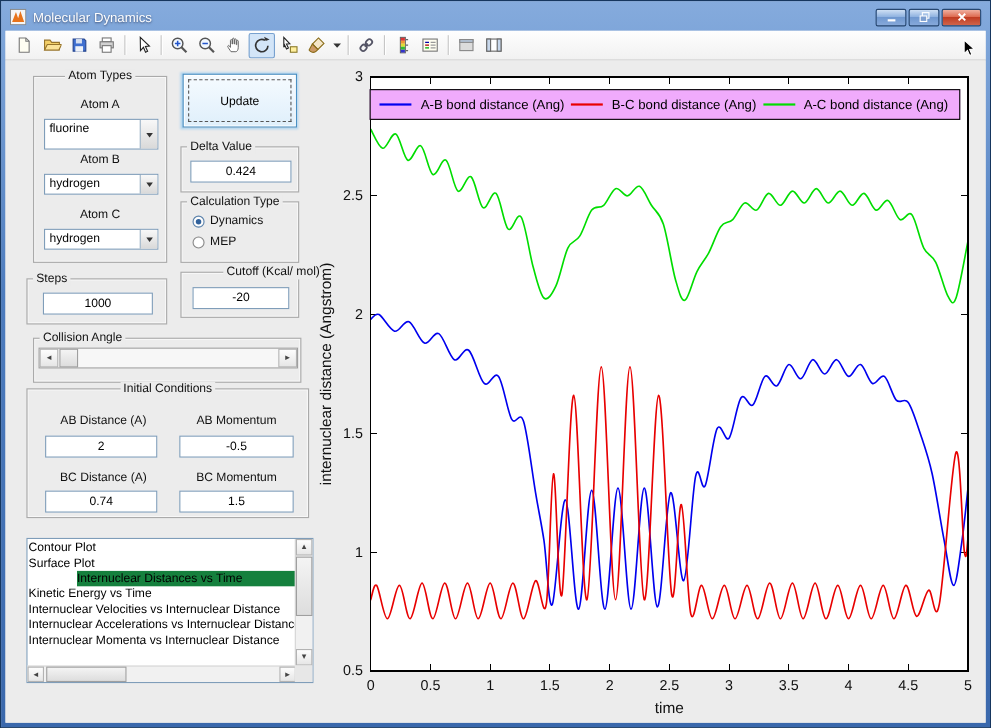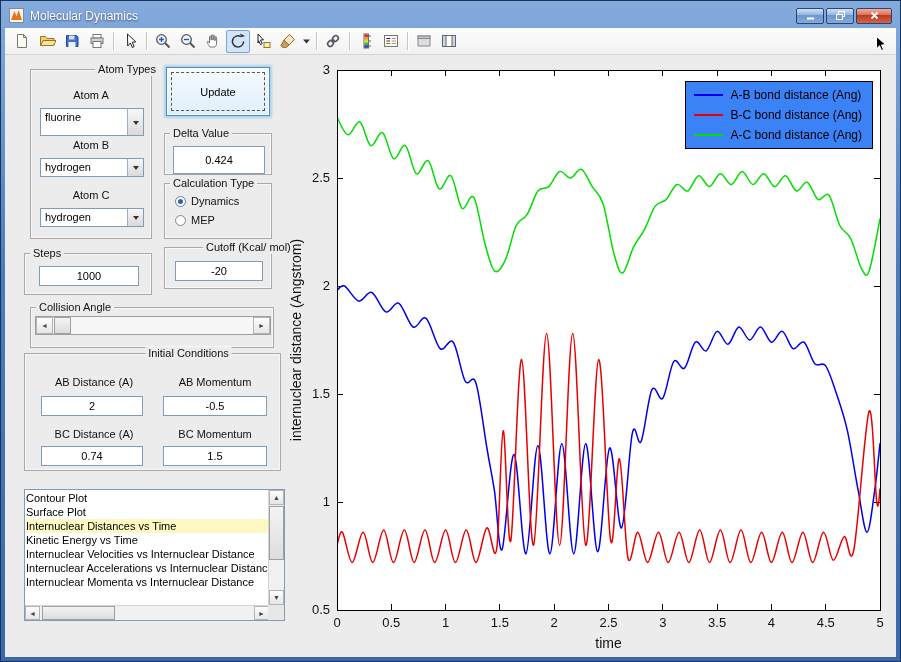--- a/index.html
+++ b/index.html
@@ -23,21 +23,21 @@
   .tbtn svg{display:block;}
   .tbtn.active{background:#d3e5f8;border-color:#78a1cf;}
   .tbtn.narrow{width:11px;}
   .tsep{width:1px;height:18px;background:#c6c6c6;margin:0 3px;box-shadow:1px 0 0 #ffffff;}
 
   .fig{position:absolute;top:27px;left:0;right:0;bottom:0;background:#ececec;}
 
   
   .panel{position:absolute;border:1px solid #aaaaaa;box-shadow:inset 0 0 0 1px #f7f7f7;}
   .ptitle{position:absolute;top:-7px;font-size:11px;color:#111;background:#ececec;padding:0 3px;white-space:nowrap;line-height:13px;}
-  .ptitle.centered{left:50%;transform:translateX(-50%);margin-left:36px;}
+  .ptitle.centered{left:50%;transform:translateX(-50%);}
   .ptitle.left{left:5px;}
   .lbl{position:absolute;font-size:11px;color:#111;text-align:center;line-height:13px;}
 
   .edit{position:absolute;border:1px solid #7f9db9;background:#fff;font-family:"Liberation Sans",sans-serif;font-size:11px;text-align:center;color:#000;padding:0 2px;}
 
   .combo{position:absolute;background:#fff;border:1px solid #7f9db9;display:flex;align-items:stretch;}
   .ctext{flex:1;font-size:11px;line-height:17px;padding-left:4px;color:#000;white-space:nowrap;overflow:hidden;}
   .cbtn{width:16px;background:linear-gradient(#f8f8f8,#d9d9d9);border-left:1px solid #9ab0c4;display:flex;align-items:center;justify-content:center;}
   .carrow{width:0;height:0;border:3.5px solid transparent;border-top:4.5px solid #333;margin-top:4px;}
 
@@ -55,39 +55,39 @@
   .sbtn{position:absolute;background:linear-gradient(#fdfdfd,#e6e6e6);border:1px solid #b3b3b3;color:#444;font-size:7px;display:flex;align-items:center;justify-content:center;line-height:1;}
   .sthumb{position:absolute;background:linear-gradient(#f4f4f4,#dddddd);border:1px solid #9f9f9f;}
   .slider .sbtn{width:17px;top:0;bottom:0;}
   .slider .sb-left{left:0;}
   .slider .sb-right{right:0;}
   .slider .sthumb{top:0;bottom:0;}
 
   .listbox{position:absolute;background:#fff;border:1px solid #7f9db9;}
   .litems{position:absolute;left:1px;top:1px;width:243px;height:114px;overflow:hidden;}
   .litem{height:14px;line-height:14px;font-size:11px;padding-left:0;white-space:nowrap;overflow:hidden;color:#000;}
-  .litem.selected{background:#fef9c3;}
+  .litem.selected{background:#15803d;margin-left:44px;}
   .vscroll{position:absolute;right:0;top:0;width:16px;height:115px;background:#f1f1f1;border-left:1px solid #d5d5d5;}
   .vscroll .sbtn{left:0;right:0;height:15px;}
   .vscroll .up{top:0;}
   .vscroll .down{bottom:0;}
   .vscroll .sthumb{left:0;right:0;}
   .hscroll{position:absolute;left:0;bottom:0;height:15px;width:244px;background:#f1f1f1;border-top:1px solid #d5d5d5;}
   .hscroll .sbtn{top:0;bottom:0;width:15px;}
   .hscroll .left{left:0;}
   .hscroll .right{right:0;}
   .hscroll .sthumb{top:0;bottom:0;}
   .scorner{position:absolute;right:0;bottom:0;width:16px;height:15px;background:#e7e7e7;}
 
   
   .chart{position:absolute;left:285px;top:2px;width:606px;height:600px;}
   #plot-svg text{fill:#111;}
   #plot-svg .tick{font:13px "Liberation Sans",sans-serif;}
   #plot-svg .axis-label{font:14px "Liberation Sans",sans-serif;}
-  .legend{position:absolute;top:24px;right:23px;background:#3b82f6;border:1px solid #000;padding:6px 10px 6px 8px;display:flex;flex-direction:column;gap:6px;}
+  .legend{position:absolute;top:24px;right:23px;background:#f0abfc;border:1px solid #000;padding:6px 10px 6px 8px;display:flex;flex-direction:row;gap:6px;}
   .legend-row{display:flex;align-items:center;gap:8px;}
   .legend-line{width:29px;height:2px;background:#000;flex:0 0 auto;}
   .legend-label{font-size:12px;color:#000;white-space:nowrap;}
 
   .mouse{position:absolute;left:874px;top:34px;}
 </style>
 </head>
 <body>
 
 <div class="frame">
@@ -267,21 +267,21 @@
             </span>
         </div>
       </div>
 
       <div class="update-btn" style="left:161px;top:12px;width:104px;height:49px;">
         <span>Update</span>
       </div>
 
       <div class="panel" style="left:159px;top:78px;width:108px;height:42px;">
         <span class="ptitle left">Delta Value</span>
-        <input class="edit" style="left: 8px; top: 12px; width: 92px; height: 28px;" value="0.424">
+        <input class="edit" style="left: 8px; top: 12px; width: 92px; height: 20px;" value="0.424">
       </div>
 
       <div class="panel" style="left:159px;top:128px;width:108px;height:56px;">
         <span class="ptitle left">Calculation Type</span>
         <div class="radio-row" style="left:10px;top:11px;">
           <span class="radio checked"></span>
           <span class="rlabel">Dynamics</span>
         </div>
         <div class="radio-row" style="left:10px;top:30px;">
           <span class="radio"></span>

